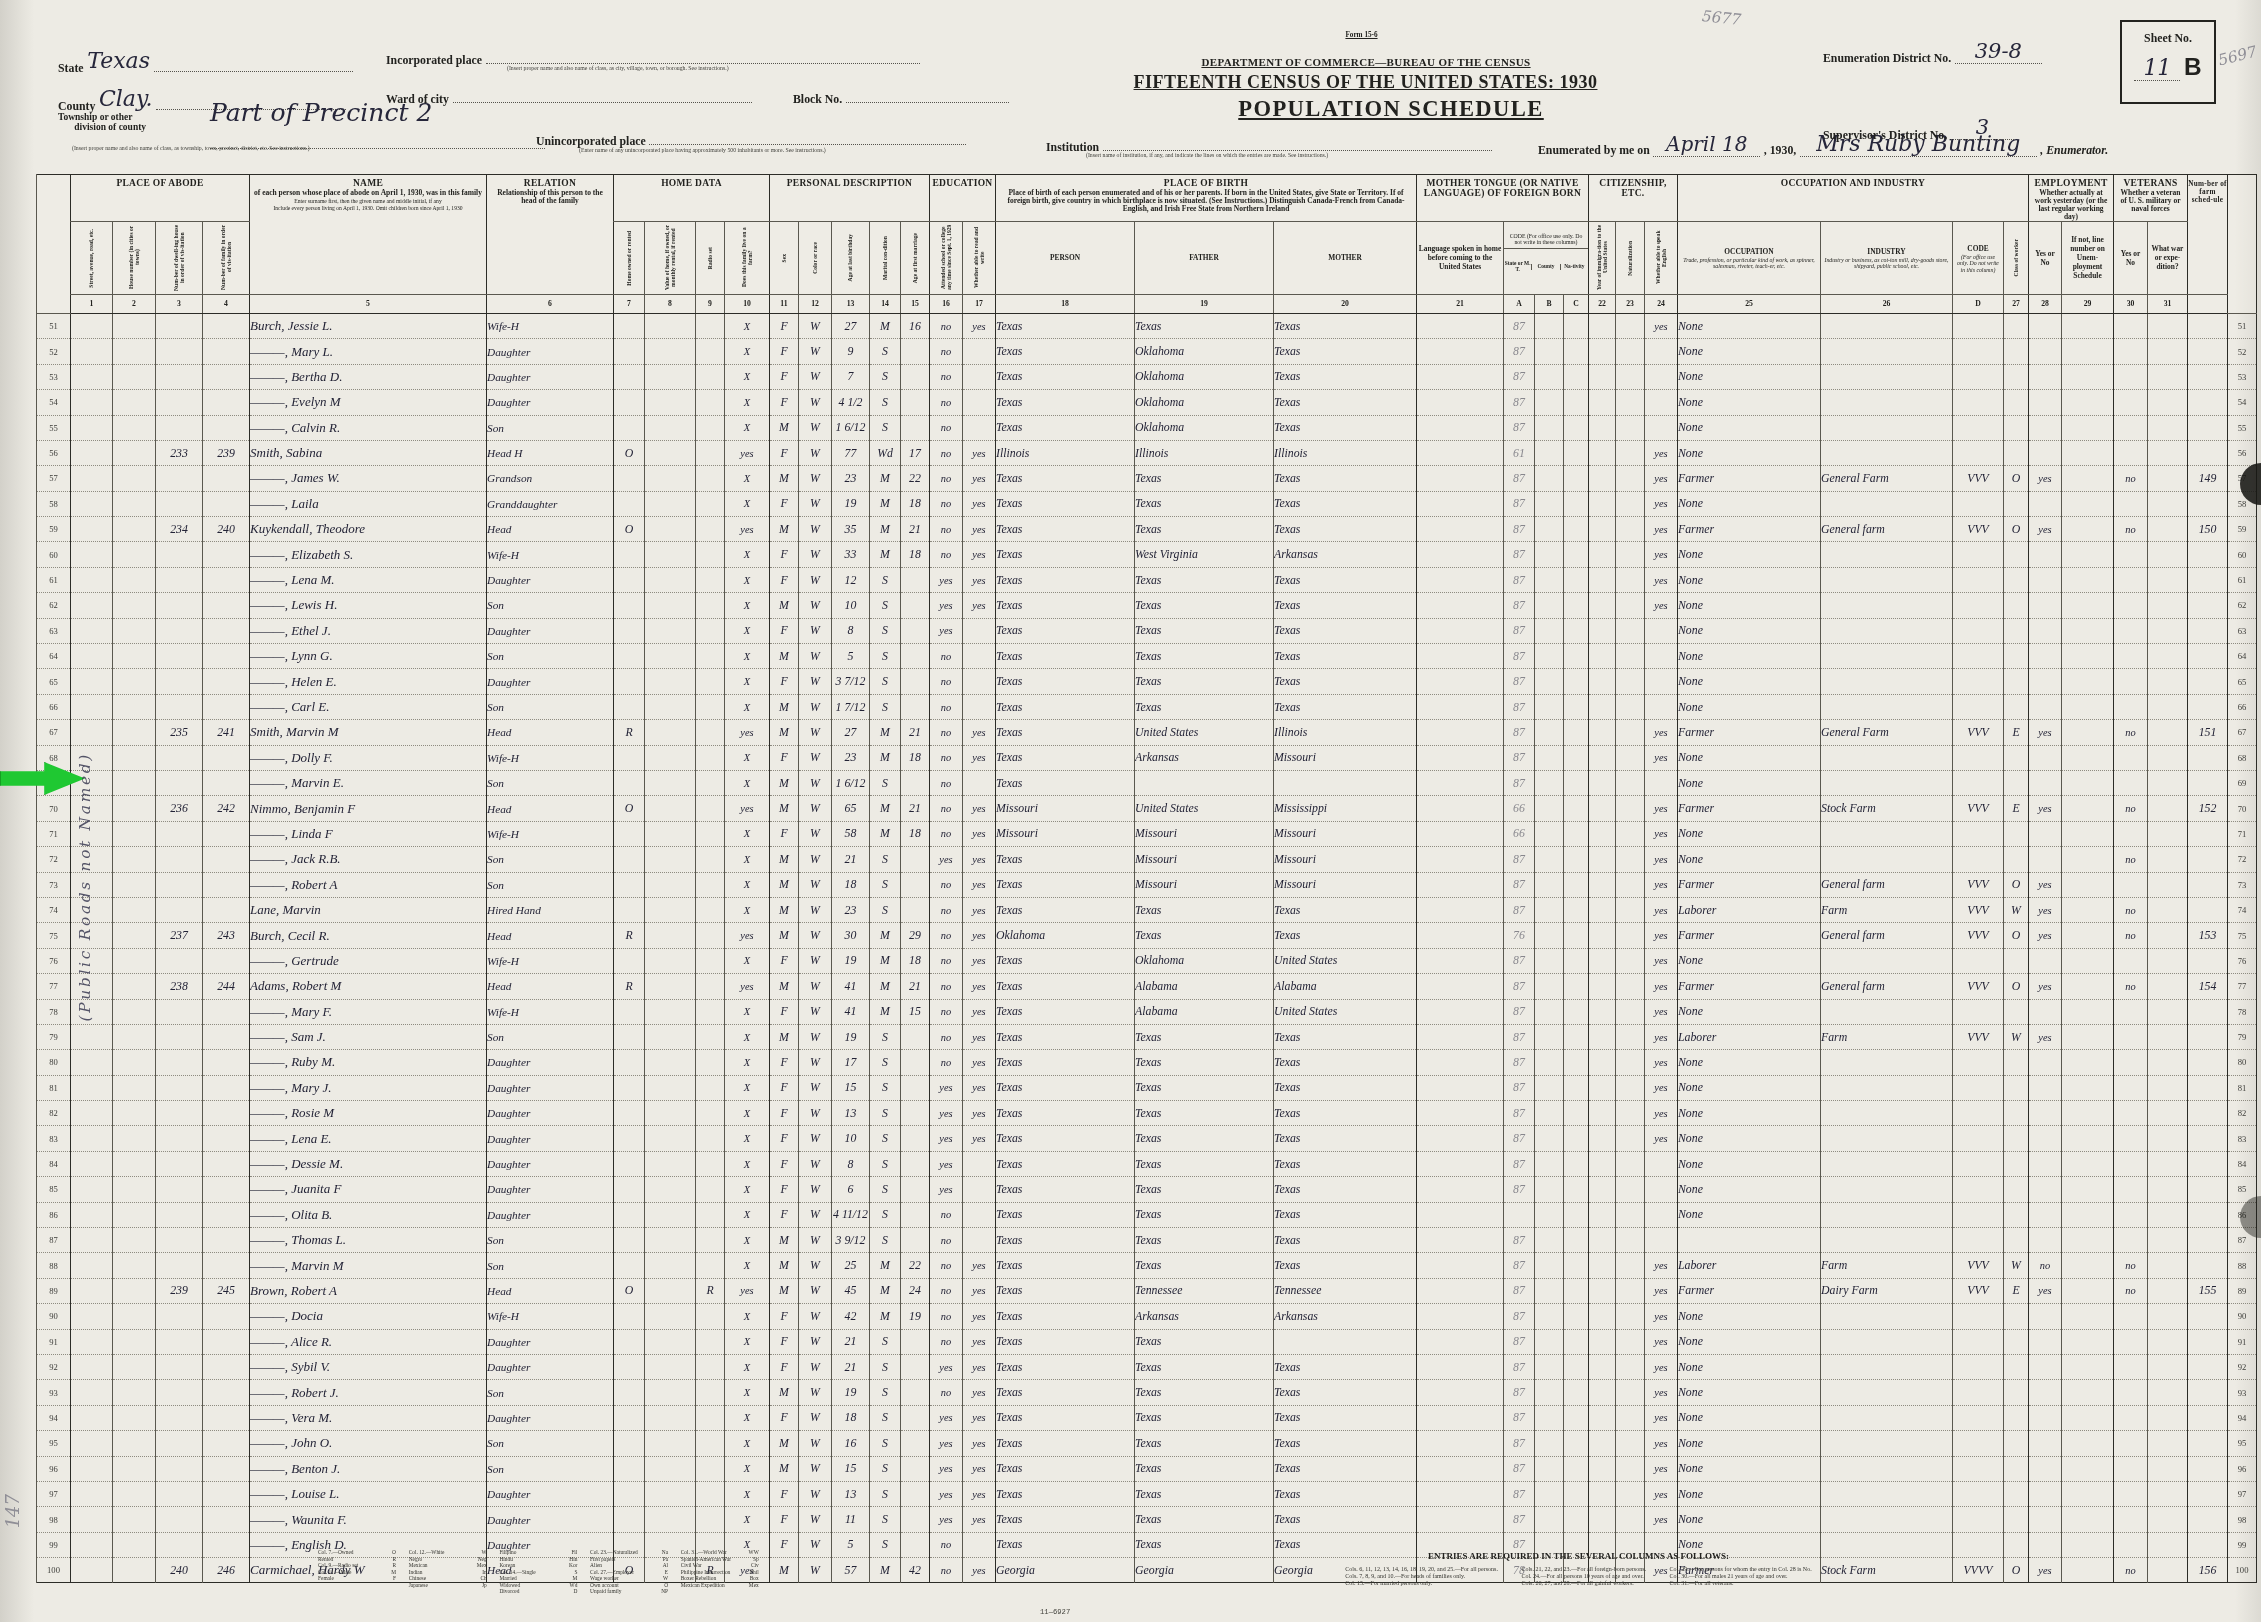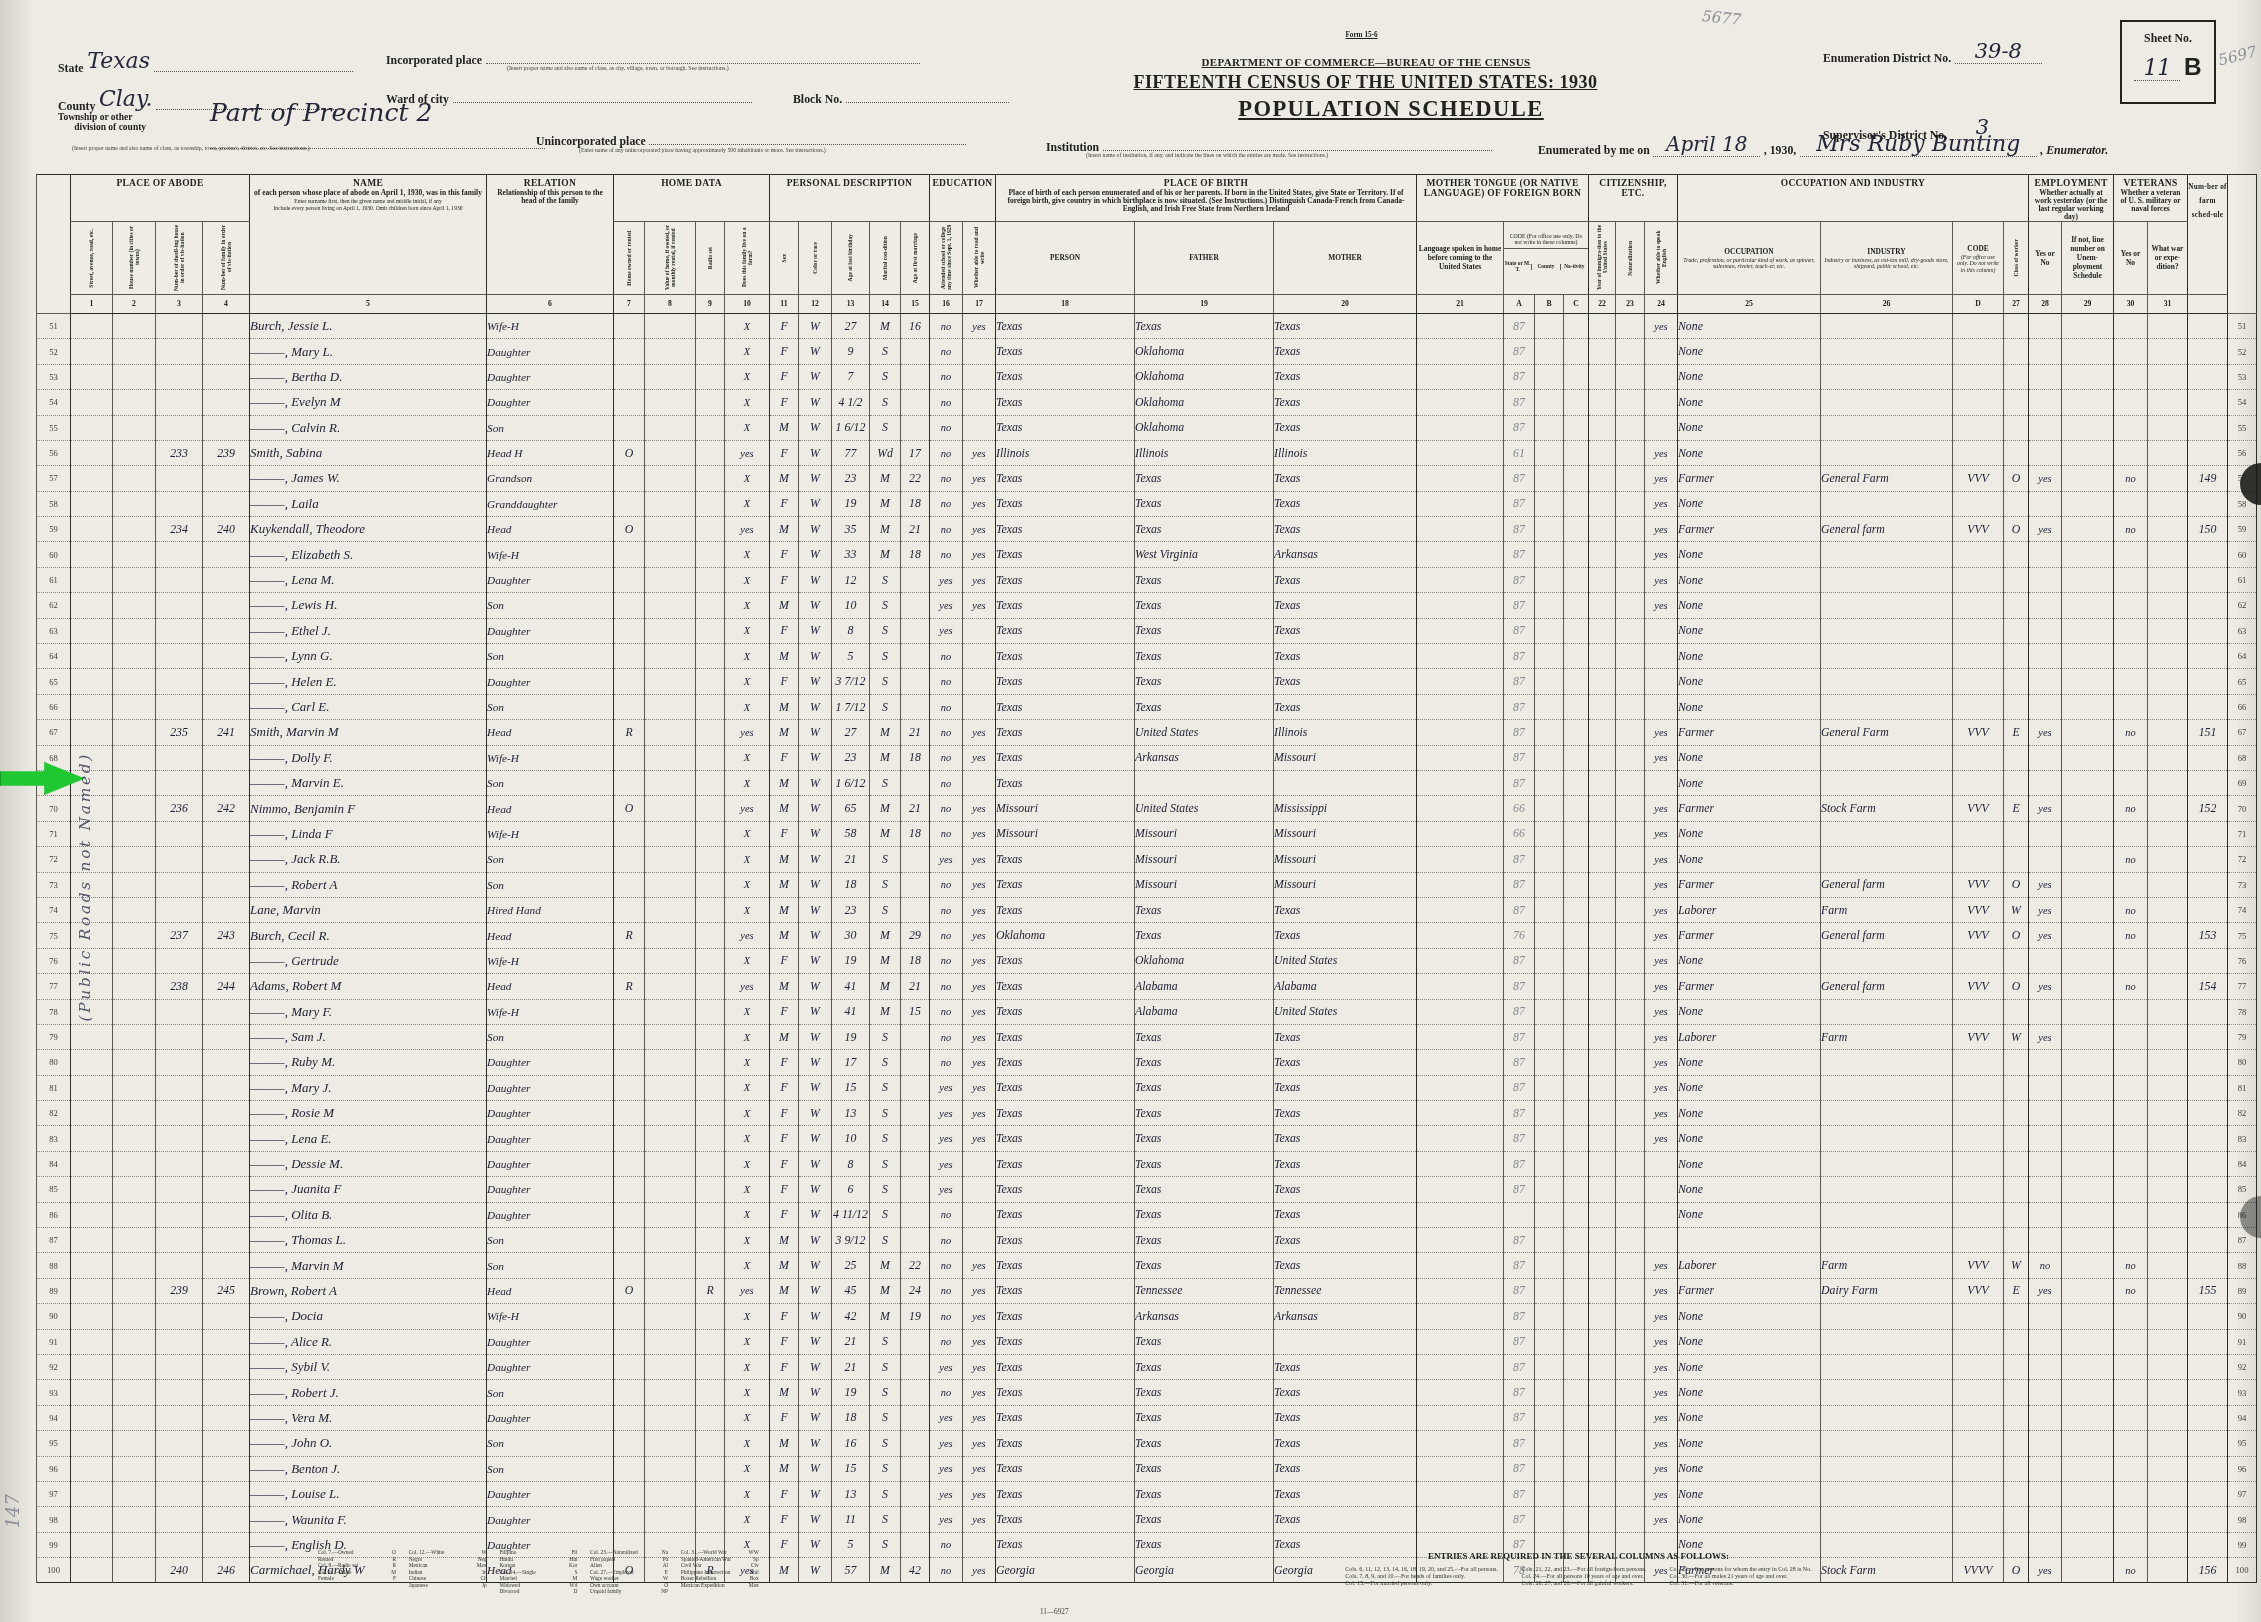--- a/index.html
+++ b/index.html
@@ -21,21 +21,21 @@
   .sheetbox{border:2.7px solid #23231f;width:92px;height:80px;background:#edebe4;text-align:center;}
   
   table.census{border-collapse:collapse;table-layout:fixed;position:absolute;left:36px;top:174px;
       background:transparent;border:1.8px solid #2c2c27;}
   table.census th,table.census td{border-left:0.9px solid #5a584f;padding:0;overflow:hidden;
       font-family:"Liberation Serif",serif;}
   table.census .hv{border-left:1.8px solid #2c2c27;}
   thead th{border-bottom:0.9px solid #5a584f;vertical-align:top;background:rgba(240,238,231,.4);}
   tr.gr th{height:42px;}
   .glabel{font-size:9.5px;font-weight:bold;letter-spacing:0.3px;text-align:center;padding-top:2.7px;}
-  .gsmall{font-size:7.2px;line-height:14px;padding-top:5.4px;}
+  .gsmall{font-size:7.2px;line-height:8px;padding-top:5.4px;}
   .gdesc{text-align:center;padding:0.9px 2.7px 0 2.7px;}
   .gdesc.d0{font-size:7.5px;font-weight:bold;line-height:8.1px;}
   .gdesc.d1,.gdesc.d2{font-size:5.6px;font-weight:normal;line-height:6.3px;}
   tr.sr th{height:72px;vertical-align:middle;}
   .rot{height:71px;display:flex;align-items:center;justify-content:center;}
   .rot span{display:inline-block;writing-mode:vertical-rl;transform:rotate(180deg);
       font-size:5.6px;line-height:6.3px;font-weight:bold;max-height:67px;white-space:normal;text-align:center;}
   .subplain{font-size:7.4px;font-weight:bold;text-align:center;padding:1.8px 1.8px;}
   .subtitle{font-size:7.4px;font-weight:bold;text-align:center;padding-top:1.8px;}
   .subdesc{font-size:5.8px;font-style:italic;font-weight:normal;text-align:center;padding:0.9px 2.7px;line-height:6.3px;}
@@ -2594,16 +2594,16 @@
           <div>Cols. 26, 27, and 28.—For all gainful workers.</div>
         </div>
         <div class="ecol" data-name="footer-column">
           <div>Col. 29.—For persons for whom the entry in Col. 28 is No.</div>
           <div>Col. 30.—For all males 21 years of age and over.</div>
           <div>Col. 31.—For all veterans.</div>
         </div>
       </div>
   </div>
 
-  <div class="abs printcode" style="left:1040px;top:1608px;" data-name="print-code">11—6927</div>
+  <div class="abs printcode" style="left:1040px;top:1608px;font-family:Liberation Mono, monospace;" data-name="print-code">11—6927</div>
 
 </div>
 
 
 </body></html>

